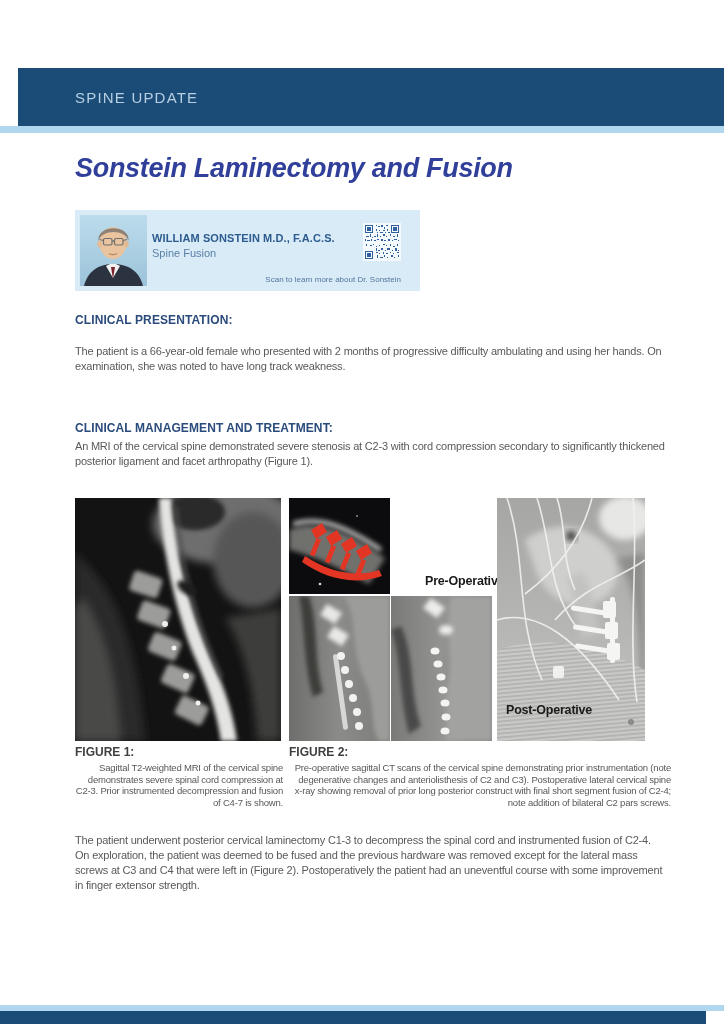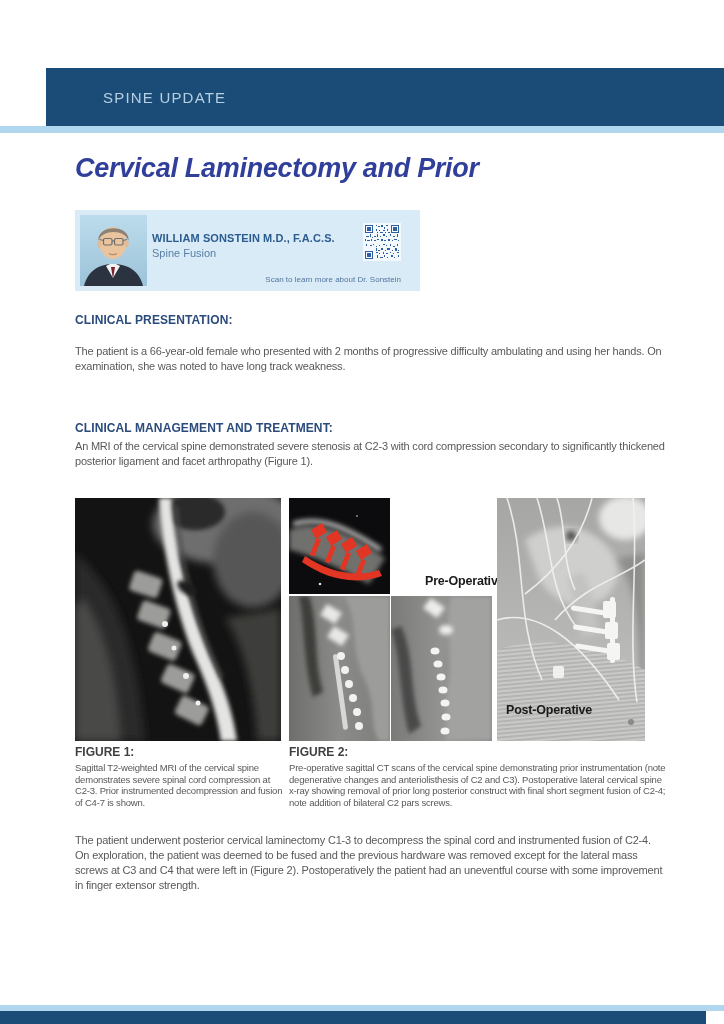--- a/index.html
+++ b/index.html
@@ -5,21 +5,21 @@
   * { margin:0; padding:0; box-sizing:border-box; }
   html,body { background:#fff; }
   .page {
     position:relative; width:724px; height:1024px; margin:0 auto;
     background:#ffffff; overflow:hidden;
     font-family:"Liberation Sans", sans-serif;
     -webkit-font-smoothing:antialiased;
   }
   
   .topbar { position:absolute; top:68px; left:18px; right:0; height:58px;
-    background:#1b4c78; display:flex; align-items:center;margin-left:28px; }
+    background:#1b4c78; display:flex; align-items:center; }
   .topbar-title { color:#b7cfe2; font-size:15px; letter-spacing:1.2px;
     font-weight:500; padding-left:57px; }
   .topbar-strip { position:absolute; top:126px; left:0; right:0; height:7px;
     background:#b0d7ee; }
   
   .article-title { position:absolute; top:153px; left:75px;
     font-size:27px; font-weight:bold; font-style:italic; color:#303f9a;
     letter-spacing:-0.3px; }
   
   .doctor-card { position:absolute; top:210px; left:75px; width:345px; height:81px;
@@ -53,40 +53,40 @@
   .fig3 { top:498px; left:497px; width:148px; height:243px; }
   .pre-op-label { position:absolute; top:574px; left:394px; font-size:12.5px;
     font-weight:bold; color:#1a1a1a; letter-spacing:-0.2px;padding-left:31px; }
   .post-op-label { position:absolute; top:703px; left:506px; font-size:12.5px;
     font-weight:bold; color:#1a1a1a; letter-spacing:-0.2px; }
   
   .cap { position:absolute; top:745px; }
   .cap-1 { left:75px; width:208px; }
   .cap-2 { left:289px; width:382px; }
   .cap h3 { font-size:12px; font-weight:bold; color:#404042; margin-bottom:3px; }
-  .cap p { font-size:9.5px; line-height:11.5px; color:#57585a; letter-spacing:-0.2px; }
+  .cap p { font-size:9.5px; line-height:11.5px; color:#57585a; letter-spacing:-0.2px;text-align:right; }
   
   .closing { top:833px; }
   
   .footer-strip { position:absolute; bottom:13px; left:0; right:0; height:6px;
     background:#b0d7ee; }
   .footer-bar { position:absolute; bottom:0; left:0; right:18px; height:13px;
     background:#1b4c78; }
 </style>
 </head>
 <body>
 
 <div class="page">
 
   <div class="topbar">
     <span class="topbar-title">SPINE UPDATE</span>
   </div>
   <div class="topbar-strip"></div>
 
-  <h1 class="article-title">Cervical Laminectomy and Prior</h1>
+  <h1 class="article-title">Sonstein Laminectomy and Fusion</h1>
 
   <div class="doctor-card">
     <div class="doctor-photo">
       <svg viewBox="0 0 67 71">
         <defs>
           <linearGradient id="pbg" x1="0" y1="0" x2="0" y2="1">
             <stop offset="0" stop-color="#bcdcec"></stop>
               <stop offset="1" stop-color="#9cc3d9"></stop>
           </linearGradient>
         </defs>

